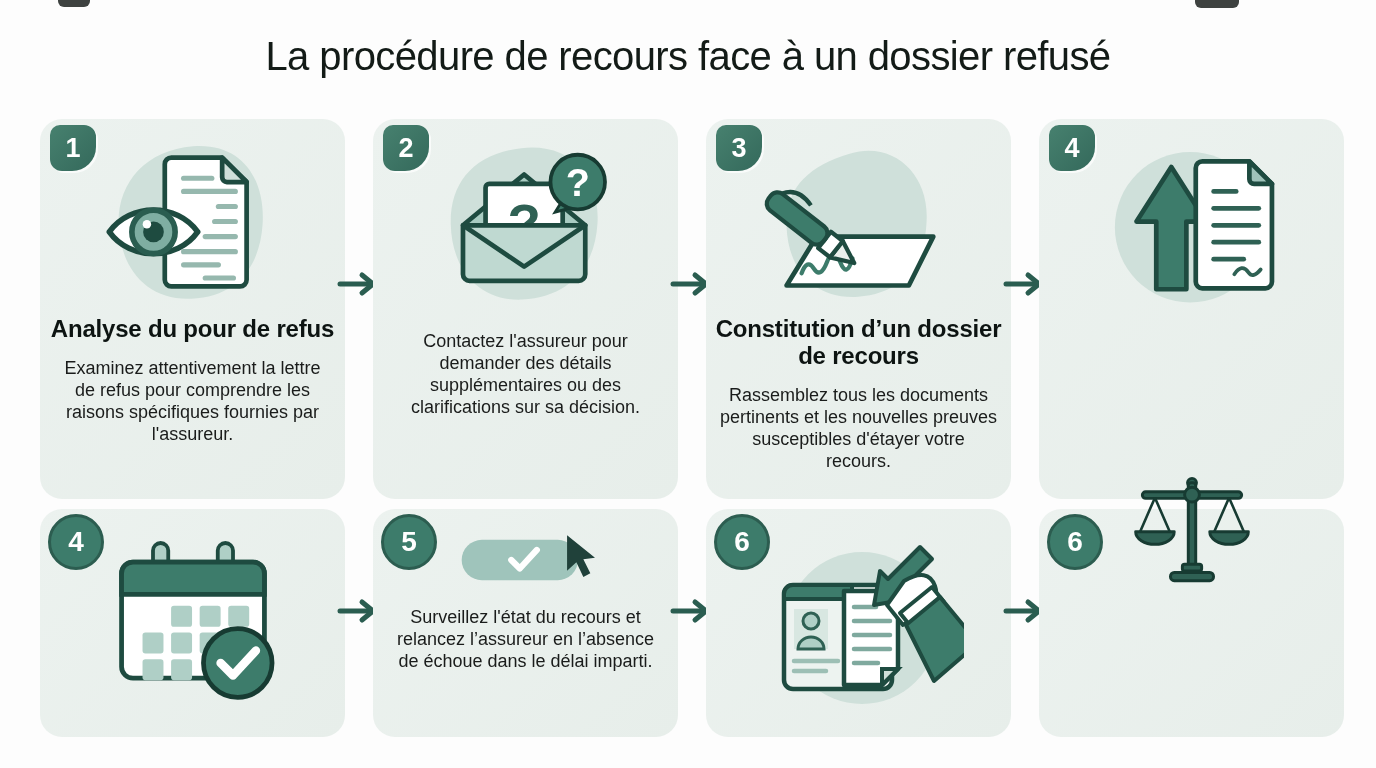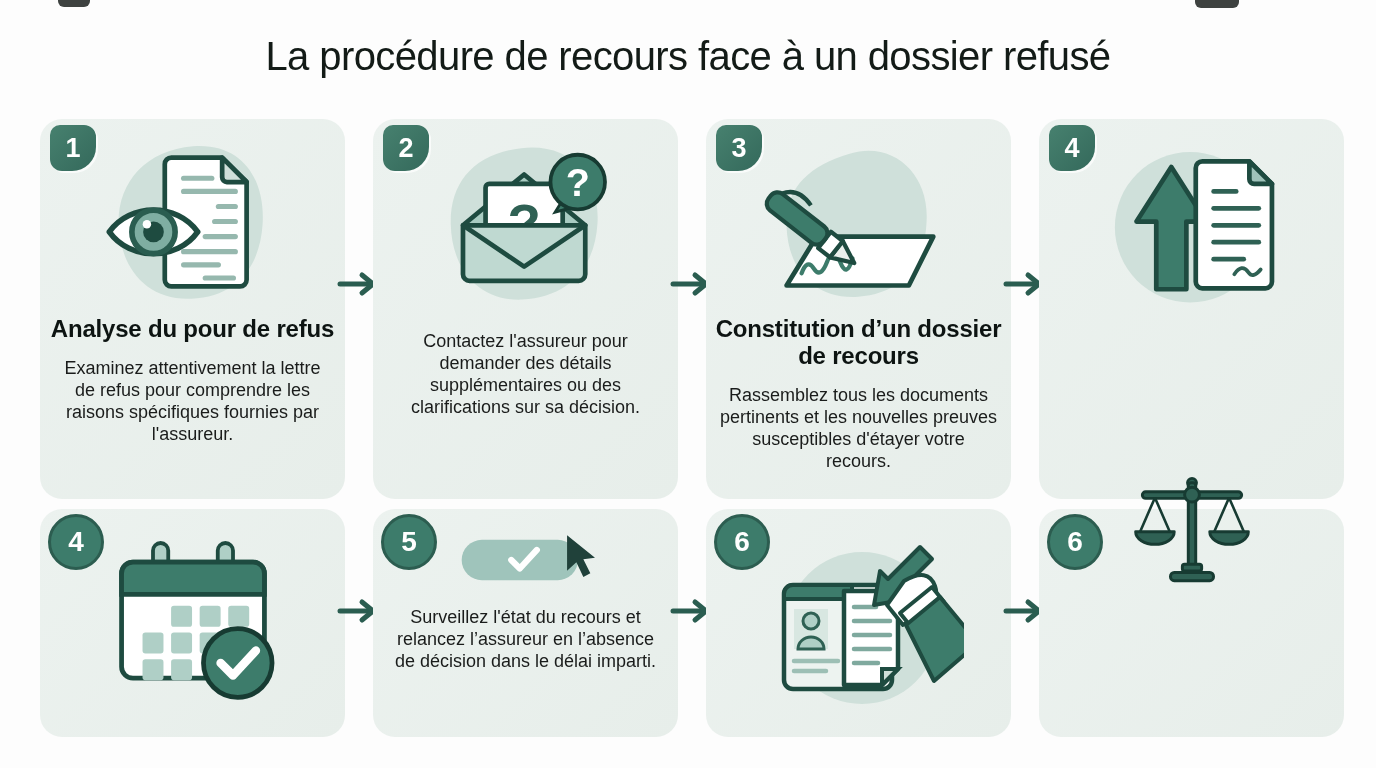--- a/index.html
+++ b/index.html
@@ -210,21 +210,21 @@
 
     <div class="card">
       <div class="badge ci">5</div>
       <div class="icon-pill">
         <svg width="200" height="62" viewBox="0 0 210 80">
           <rect x="22" y="14" width="150" height="52" rx="26" fill="#9fc4bb"></rect>
           <path d="M86 40 l11 11 l22 -24" fill="none" stroke="#fff" stroke-width="8" stroke-linecap="round" stroke-linejoin="round"></path>
           <path d="M158 8 L158 54 L170 43 L179 62 L188 57 L179 39 L194 37 Z" fill="#20413a"></path>
         </svg>
       </div>
-      <p>Surveillez l'état du recours et relancez l’assureur en l’absence de décision dans le délai imparti.</p>
+      <p>Surveillez l'état du recours et relancez l’assureur en l’absence de échoue dans le délai imparti.</p>
     </div>
 
     <div class="gap">
       <svg width="44" height="26" viewBox="0 0 44 26">
         <line x1="3" y1="13" x2="33" y2="13" stroke="#2a5d50" stroke-width="5" stroke-linecap="round"></line>
         <path d="M25 4 L36 13 L25 22" fill="none" stroke="#2a5d50" stroke-width="5" stroke-linecap="round" stroke-linejoin="round"></path>
       </svg>
     </div>
 
     <div class="card">

